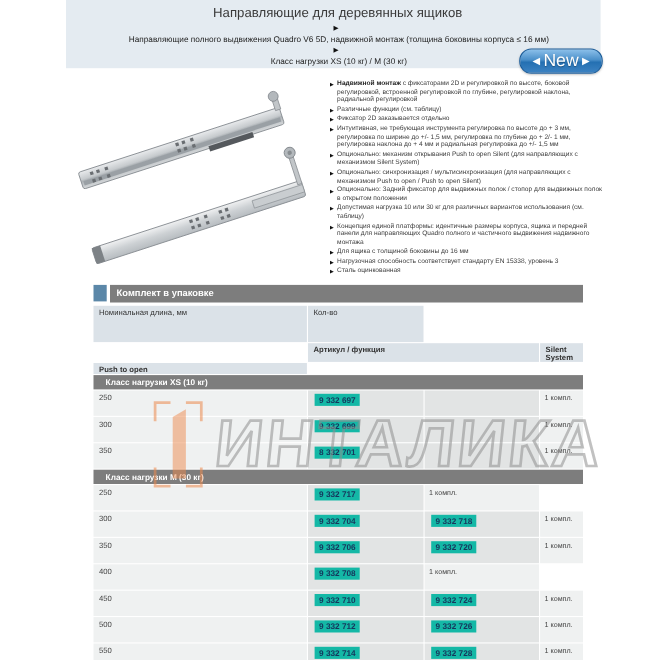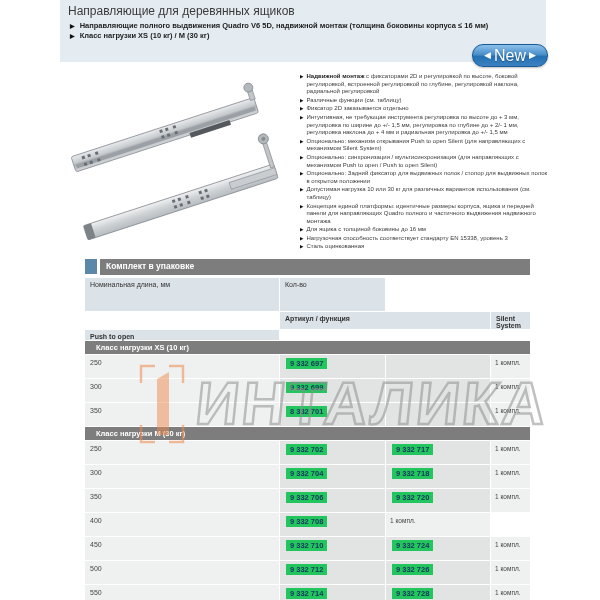--- a/index.html
+++ b/index.html
@@ -2,24 +2,24 @@
 <html><head>
 <meta charset="utf-8">
 <style>
   html,body{margin:0;padding:0;background:#fff;}
   body{width:600px;height:600px;position:relative;overflow:hidden;
        font-family:"Liberation Sans",sans-serif;color:#333;}
   .page{position:absolute;inset:0;background:#fff;}
 
   
   .header{position:absolute;left:60px;top:0;width:486px;height:62px;
-          background:#e4ebf1;padding:0;}
+          background:#e4ebf1;padding:0;text-align:center;}
   .hd-title{font-size:12px;color:#3a3a3a;padding:4px 0 3px 8px;}
-  .hd-bullet{display:flex;font-size:7.5px;font-weight:bold;color:#222;
-             padding-left:10px;line-height:10px;}
+  .hd-bullet{display:flex;font-size:7.5px;font-weight:normal;color:#222;
+             padding-left:10px;line-height:10px;flex-direction:column;}
   .hd-bullet .tri{font-size:6px;margin-right:5px;line-height:10px;color:#111;}
   .new-badge{position:absolute;left:412px;top:44px;width:74px;height:21px;
              border-radius:11px;border:1px solid #1a5a96;
              background:linear-gradient(#8cc0ea 0%,#4a8fc9 45%,#2470b2 55%,#3c82c2 100%);
              display:flex;align-items:center;justify-content:center;gap:3px;
              box-shadow:0 1px 2px rgba(0,0,0,.25);}
   .new-badge .arr{color:#fff;font-size:9px;line-height:1;}
   .new-badge .lbl{color:#fff;font-weight:normal;font-size:16px;line-height:1;
                   text-shadow:0 1px 1px rgba(0,0,0,.3);}
 
@@ -46,21 +46,21 @@
   .th-art{grid-column:2/4;font-weight:bold;}
   .th-silent,.th-push{font-weight:bold;}
   .th-qty{grid-row:1/3;}
   .sect-bar{height:13px;background:#7d7d7d;color:#fff;font-size:7.5px;font-weight:bold;
             line-height:13px;padding-left:11px;margin-bottom:1px;}
   .trow{display:grid;grid-template-columns:194px 105px 104px 39px;gap:1px;
         height:23px;margin-bottom:1px;background:#fff;}
   .c{font-size:7px;color:#444;}
   .c-len{background:#eff1f1;padding:4px 0 0 5px;}
   .c-art{background:#e2e4e4;padding:3px 0 0 6px;}
-  .art{display:inline-block;background:#22c55e;color:#16365c;font-weight:bold;
+  .art{display:inline-block;background:#14b8a6;color:#16365c;font-weight:bold;
        font-size:7.5px;padding:1px 4px;}
   .art:empty{display:none;}
   .c-qty{background:#eff1f1;padding:4px 0 0 4px;font-size:6.5px;white-space:nowrap;}
 
   
   .watermark{position:absolute;left:138px;top:358px;width:440px;height:92px;
              display:flex;align-items:center;pointer-events:none;z-index:5;opacity:.55;}
   .wm-text{font-size:60px;font-weight:800;letter-spacing:3px;transform:skewX(-6deg);
            color:transparent;-webkit-text-stroke:2.5px #8f8f8f;line-height:1;
            margin-left:10px;white-space:nowrap;}
@@ -270,23 +270,20 @@
             </div>
         </div>
 
         <div class="sect">
           <div class="sect-bar">Класс нагрузки М (30 кг)</div>
           <div>
 
               <div class="trow">
                 <div class="c c-len">250</div>
                 <div class="c c-art">
-                  <span class="art">9 332 702</span>
-                </div>
-                <div class="c c-art">
                   <span class="art">9 332 717</span>
                 </div>
                 <div class="c c-qty">1 компл.</div>
               </div>
 
               <div class="trow">
                 <div class="c c-len">300</div>
                 <div class="c c-art">
                   <span class="art">9 332 704</span>
                 </div>

